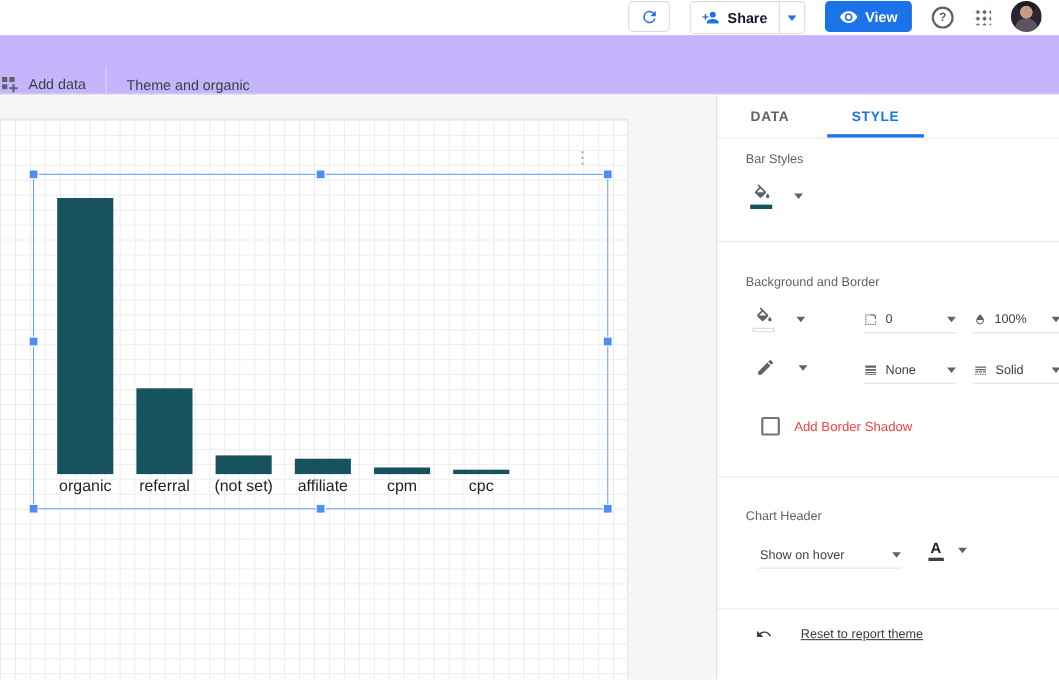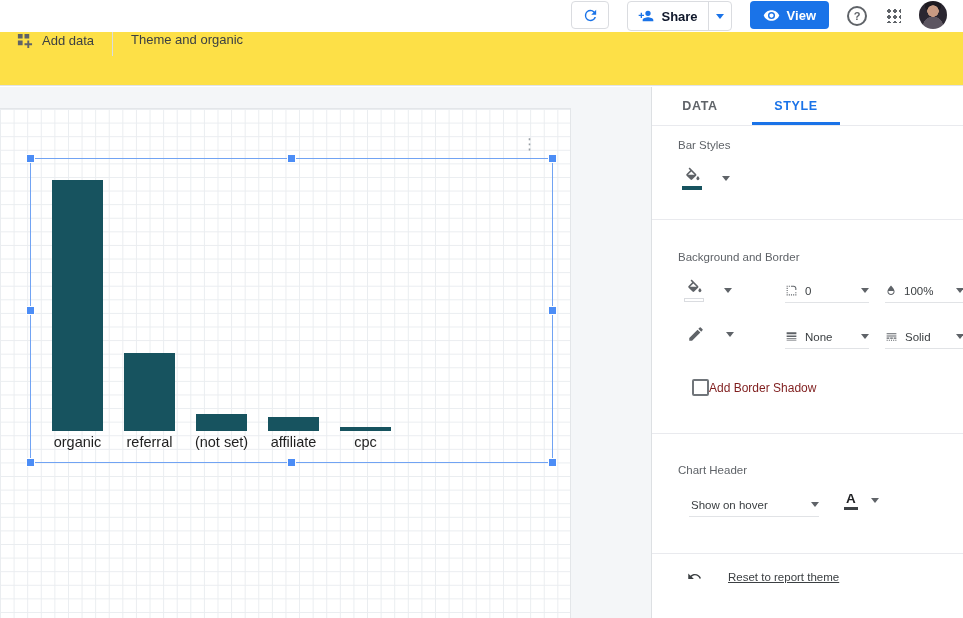--- a/index.html
+++ b/index.html
@@ -26,22 +26,22 @@
                align-items:center;justify-content:center;font-size:11px;font-weight:bold;color:#5f6368;margin-top:5px;}
   #apps-grid{width:16px;height:16px;margin-top:6px;
      background-image:radial-gradient(circle,#5f6368 1.6px,transparent 1.9px);
      background-size:6px 6px;background-position:1px 1px;}
   #avatar{width:28px;height:28px;border-radius:50%;margin-top:0;
      background:radial-gradient(circle at 50% 36%,#c79a82 0 5.5px,transparent 6px),
                 radial-gradient(circle at 50% 14%,#1d1a20 0 8px,transparent 8.5px),
                 radial-gradient(circle at 50% 92%,#5c5560 0 10px,transparent 10.5px),#2a2630;}
 
   
-  #toolbar{position:absolute;top:32px;left:0;right:0;height:54px;background:#fde047;
-           border-bottom:1px solid #e1e3e6;display:flex;align-items:flex-start;padding-left:16px;box-sizing:border-box;}
+  #toolbar{position:absolute;top:32px;left:0;right:0;height:54px;background:#c4b5fd;
+           border-bottom:1px solid #e1e3e6;display:flex;align-items:flex-end;padding-left:0;box-sizing:border-box;}
   .tool-item{display:flex;align-items:center;gap:9px;font-size:13px;color:#3c4043;cursor:pointer;}
   .v-div{width:1px;height:24px;background:#dadce0;margin:0 18px;}
 
   
   #canvas{position:absolute;left:0;top:87px;width:651px;height:531px;background:#f4f6f8;}
   #page{position:absolute;left:0;top:21px;width:570px;height:510px;background:#fff;
         border-top:1px solid #e3e6e9;border-right:1px solid #e3e6e9;
         background-image:linear-gradient(to right,#eaedf0 1px,transparent 1px),
                          linear-gradient(to bottom,#eaedf0 1px,transparent 1px);
         background-size:13.6px 13.6px;}
@@ -68,21 +68,21 @@
   .tab.active{color:#1a73e8;}
   .tab.active .tab-underline{position:absolute;left:4px;right:4px;bottom:0;height:3px;background:#1a73e8;}
   .panel-label{position:absolute;left:26px;font-size:11.5px;color:#5f6368;}
   .divider{position:absolute;left:0;right:0;height:1px;background:#e9eaee;}
   .icon-swatch{display:flex;flex-direction:column;align-items:center;gap:2px;width:24px;cursor:pointer;}
   .swatch-bar{width:20px;height:4px;}
   .field{display:flex;align-items:center;border-bottom:1px solid #e1e3e6;height:24px;box-sizing:border-box;cursor:pointer;}
   .field .val{font-size:11.5px;color:#3c4043;flex:1;margin-left:7px;}
   .row-abs{position:absolute;display:flex;align-items:center;}
   #shadow-checkbox{width:13px;height:13px;border:2px solid #70757a;border-radius:2px;background:#fff;cursor:pointer;}
-  #shadow-label{font-size:12px;color:#7f1d1d;}
+  #shadow-label{margin-left:13px;font-size:12px;color:#ef4444;}
   #header-dd{position:absolute;left:37px;top:406px;width:130px;}
   #text-color-btn{position:absolute;left:192px;top:404px;display:flex;align-items:center;gap:13px;cursor:pointer;}
   #text-color-a{font-size:13.5px;font-weight:bold;color:#202124;border-bottom:3px solid #3c4043;padding:0 2px 1px 2px;}
   #reset-row{position:absolute;left:34px;top:482px;display:flex;align-items:center;gap:25px;cursor:pointer;}
   #reset-link{font-size:11.5px;color:#3c4043;text-decoration:underline;}
 </style>
 </head>
 <body>
 
 <div id="app">
@@ -152,20 +152,24 @@
             <div class="bar" style="height: 78px; background: rgb(23, 83, 95);"></div>
             <div class="bar-label">referral</div>
           </div>
           <div class="col">
             <div class="bar" style="height: 17px; background: rgb(23, 83, 95);"></div>
             <div class="bar-label">(not set)</div>
           </div>
           <div class="col">
             <div class="bar" style="height: 14px; background: rgb(23, 83, 95);"></div>
             <div class="bar-label">affiliate</div>
+          </div>
+          <div class="col">
+            <div class="bar" style="height: 6px; background: rgb(23, 83, 95);"></div>
+            <div class="bar-label">cpm</div>
           </div>
           <div class="col">
             <div class="bar" style="height: 4px; background: rgb(23, 83, 95);"></div>
             <div class="bar-label">cpc</div>
           </div>
         </div>
       <div id="selection-box">
         <div class="handle h-tl"></div>
         <div class="handle h-tm"></div>
         <div class="handle h-tr"></div>

